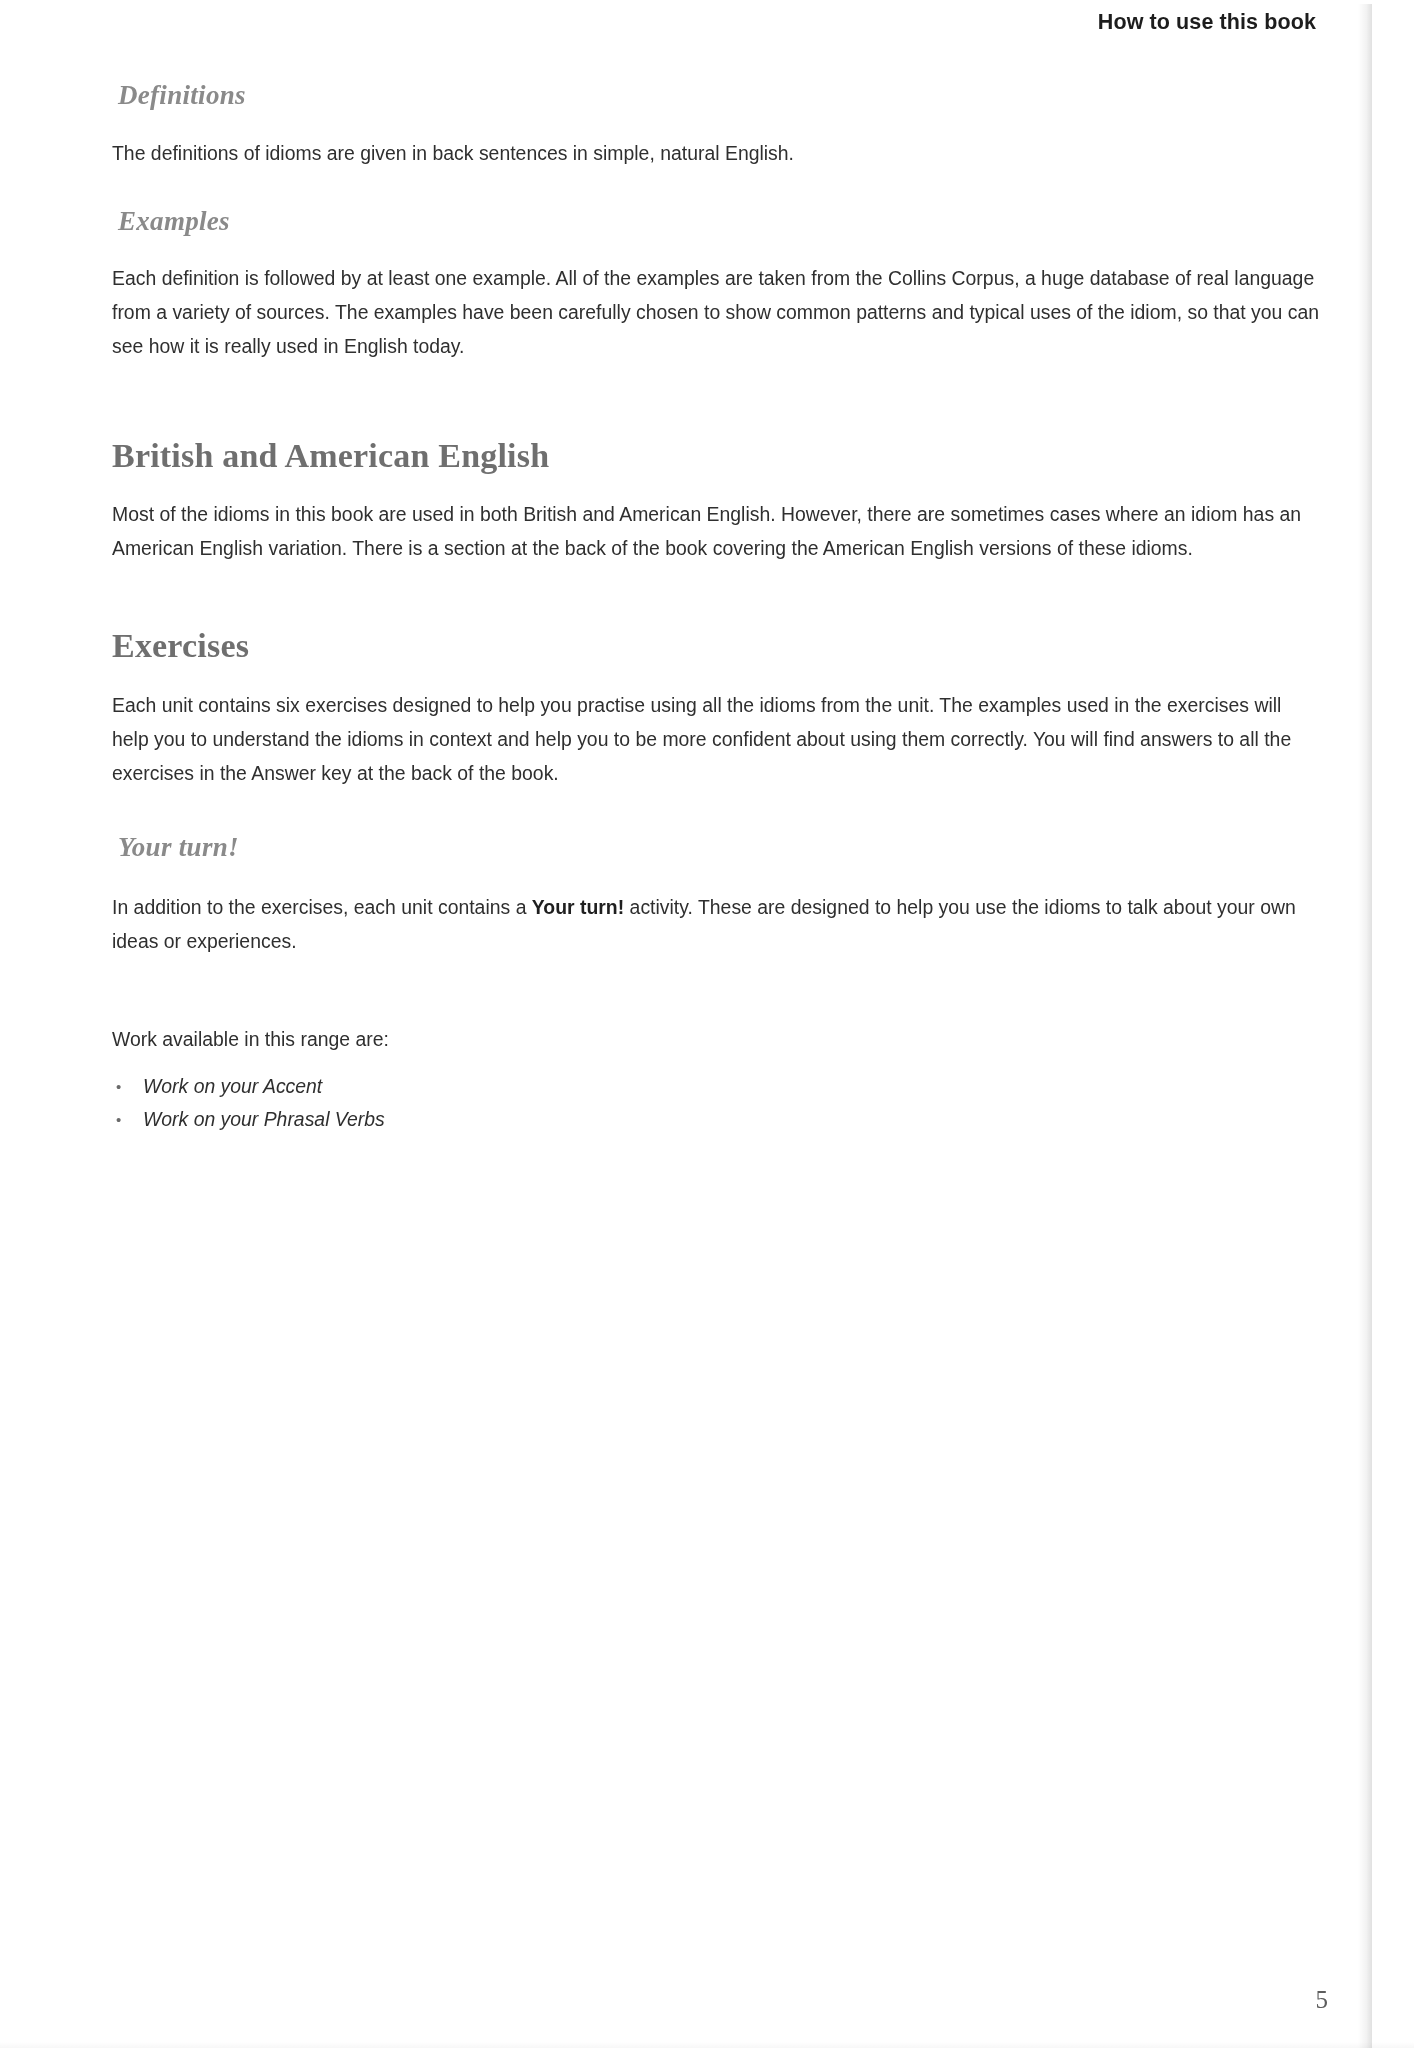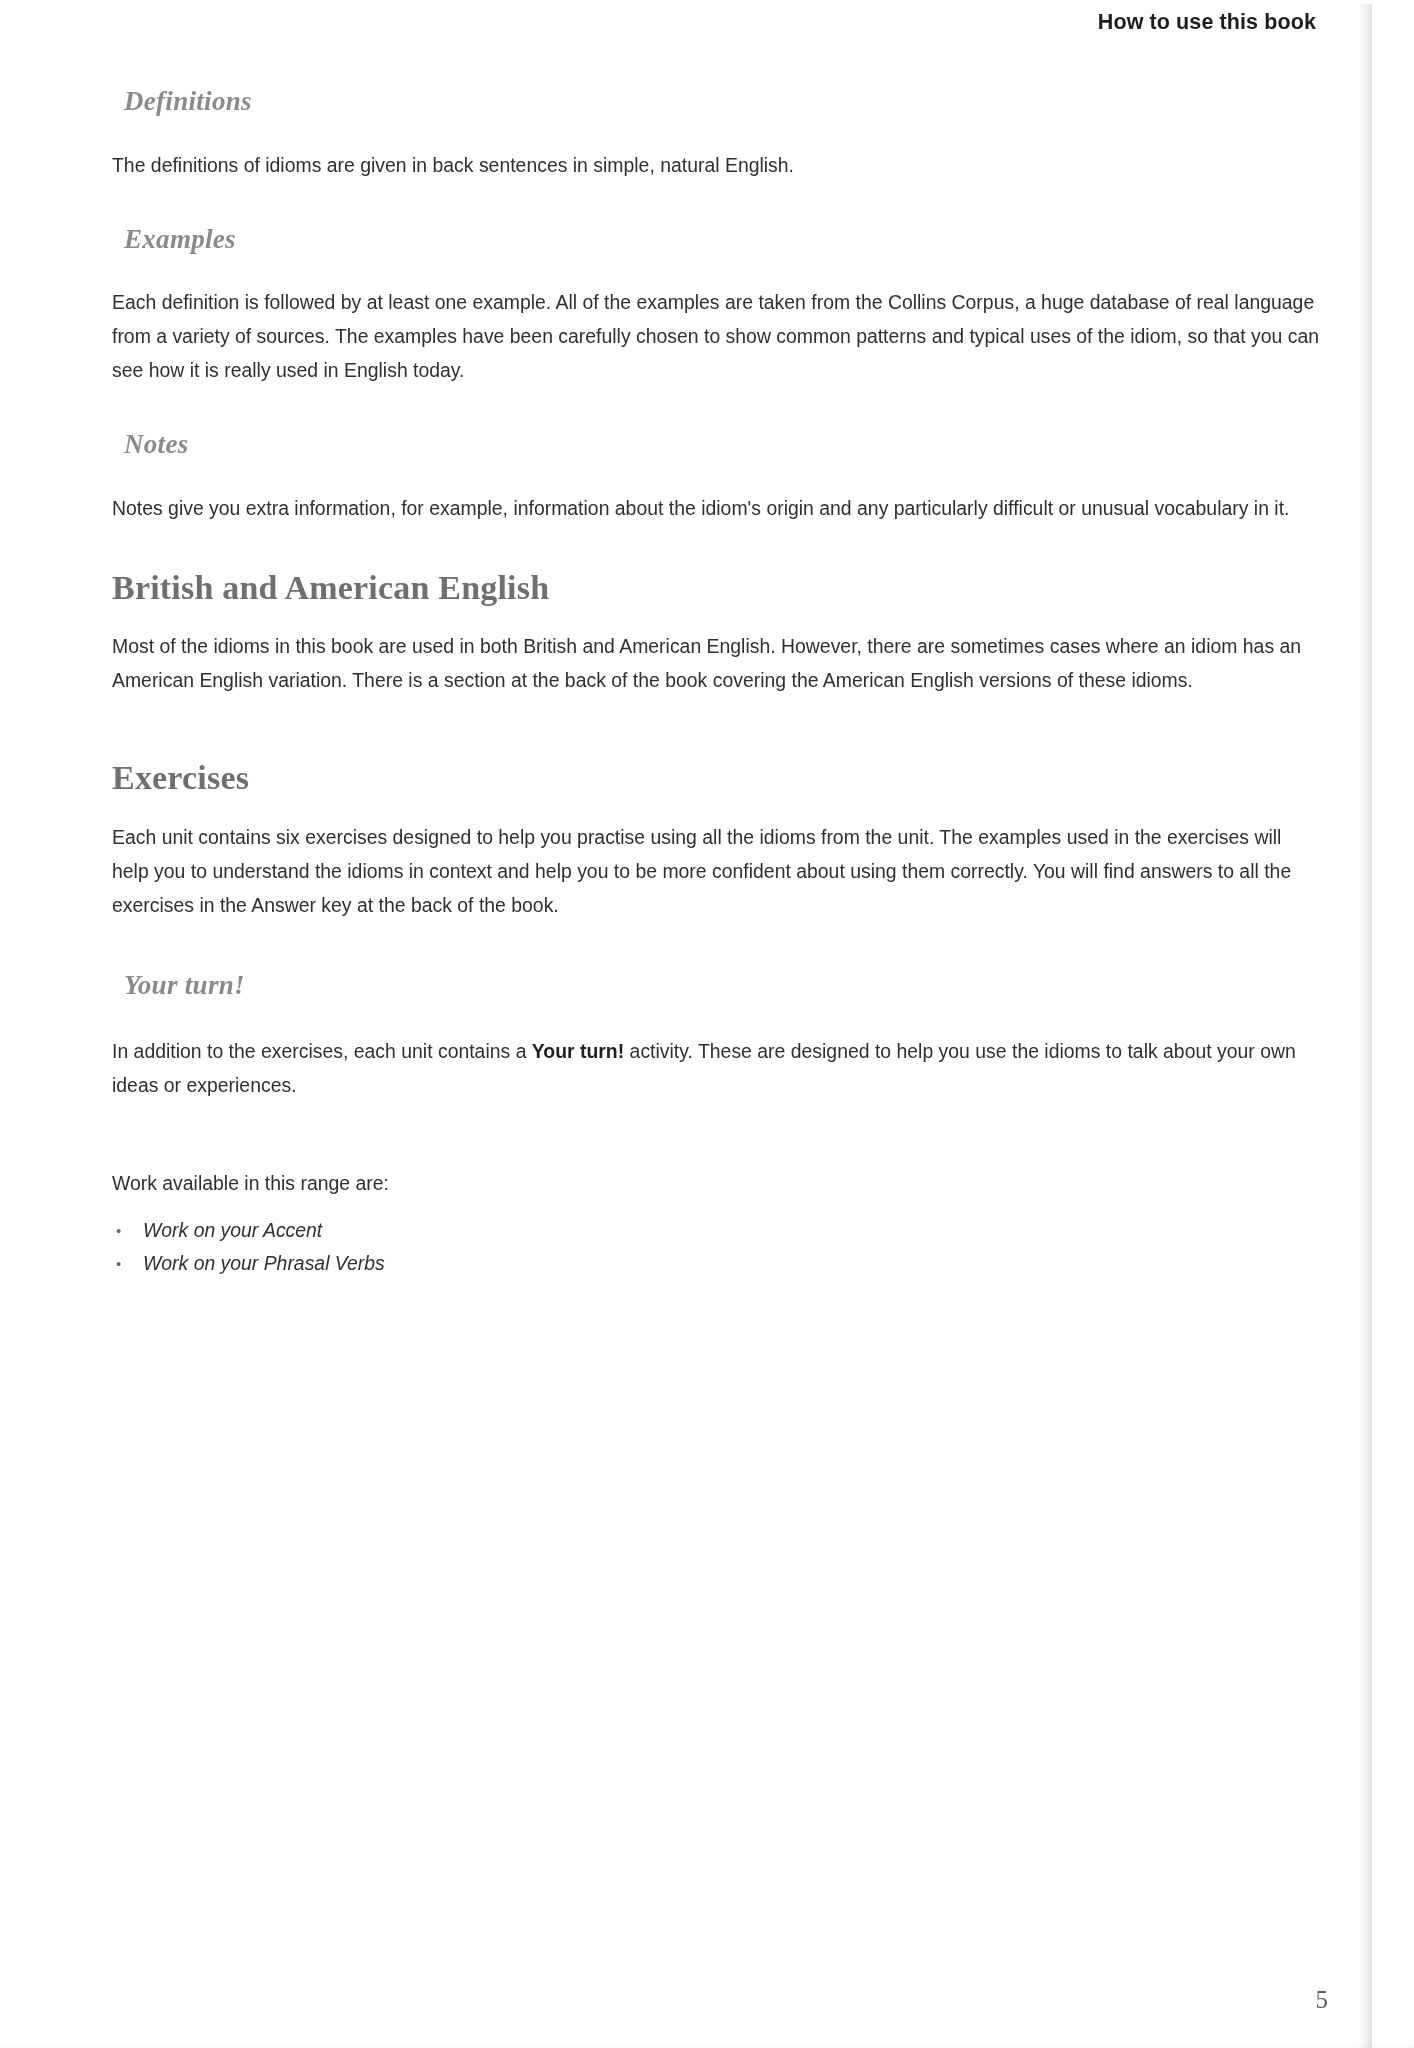--- a/index.html
+++ b/index.html
@@ -66,21 +66,21 @@
     margin: 0 0 0 0;
     letter-spacing: 0.2px;
   }
 
   h3.sub-title {
     font-family: "Liberation Serif", serif;
     font-style: italic;
     font-size: 27px;
     font-weight: bold;
     color: #8a8a8a;
-    margin: 12px;
+    margin: 6px;
     letter-spacing: 0.3px;
   }
 
   p.body-text {
     font-size: 19.4px;
     line-height: 34px;
     color: #2f2f2f;
     margin: 0;
     max-width: 1215px;
     letter-spacing: 0.01px;
@@ -140,25 +140,20 @@
     <div style="height:30px"></div>
 
     <div class="blk">
       <h3 class="sub-title">Examples</h3>
       <div style="height:18px"></div>
       <p class="body-text">Each definition is followed by at least one example. All of the examples are taken from the Collins Corpus, a huge database of real language from a variety of sources. The examples have been carefully chosen to show common patterns and typical uses of the idiom, so that you can see how it is really used in English today.</p>
     </div>
 
     <div style="height:30px"></div>
 
-    <div class="blk">
-      <h3 class="sub-title">Notes</h3>
-      <div style="height:19px"></div>
-      <p class="body-text">Notes give you extra information, for example, information about the idiom's origin and any particularly difficult or unusual vocabulary in it.</p>
-    </div>
 
     <div style="height:44px"></div>
 
     <div class="blk">
       <h2 class="section-title">British and American English</h2>
       <div style="height:22px"></div>
       <p class="body-text">Most of the idioms in this book are used in both British and American English. However, there are sometimes cases where an idiom has an American English variation. There is a section at the back of the book covering the American English versions of these idioms.</p>
     </div>
 
     <div style="height:62px"></div>

